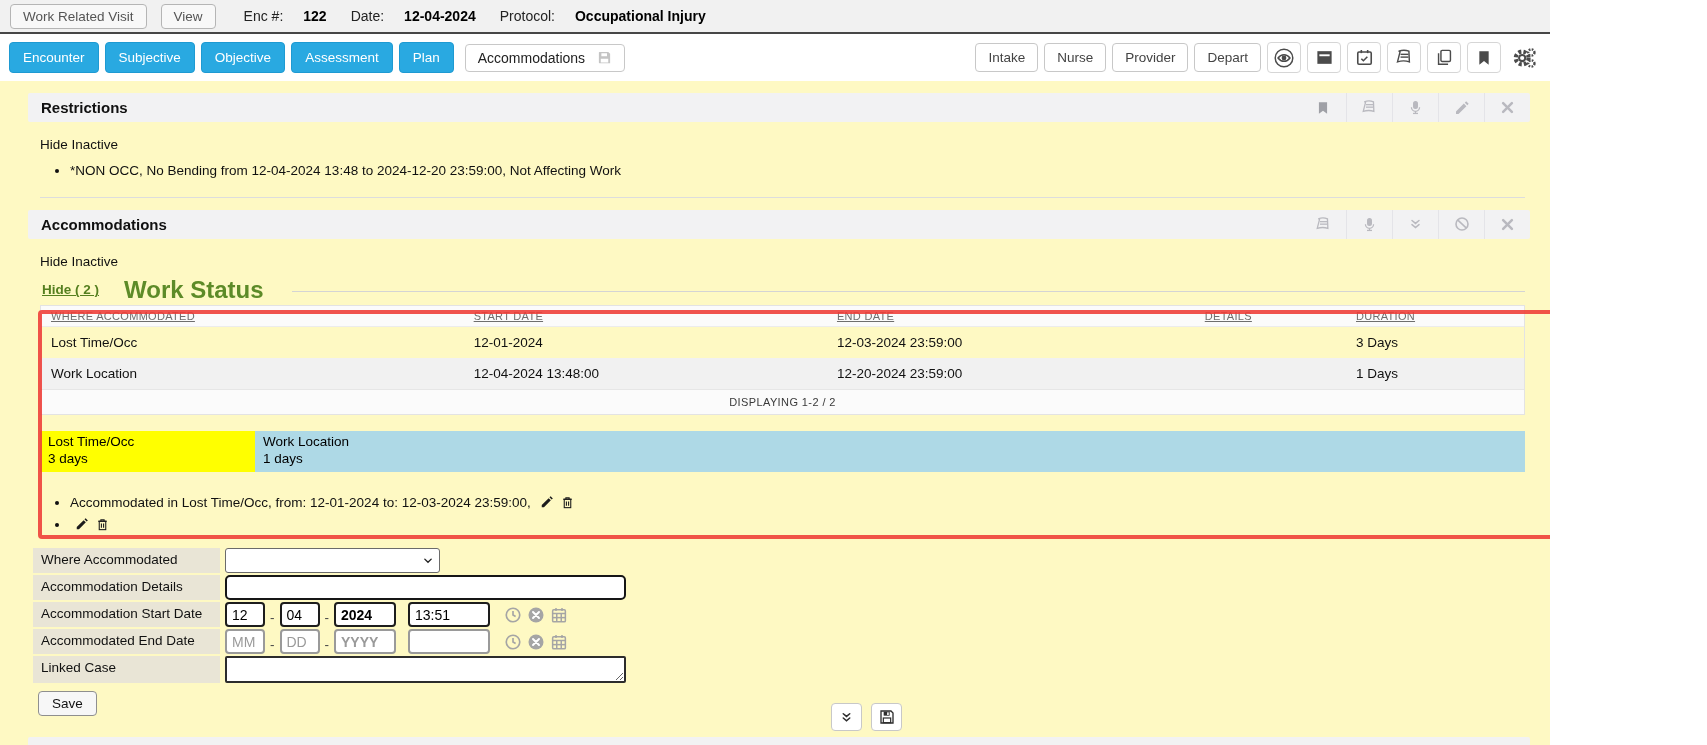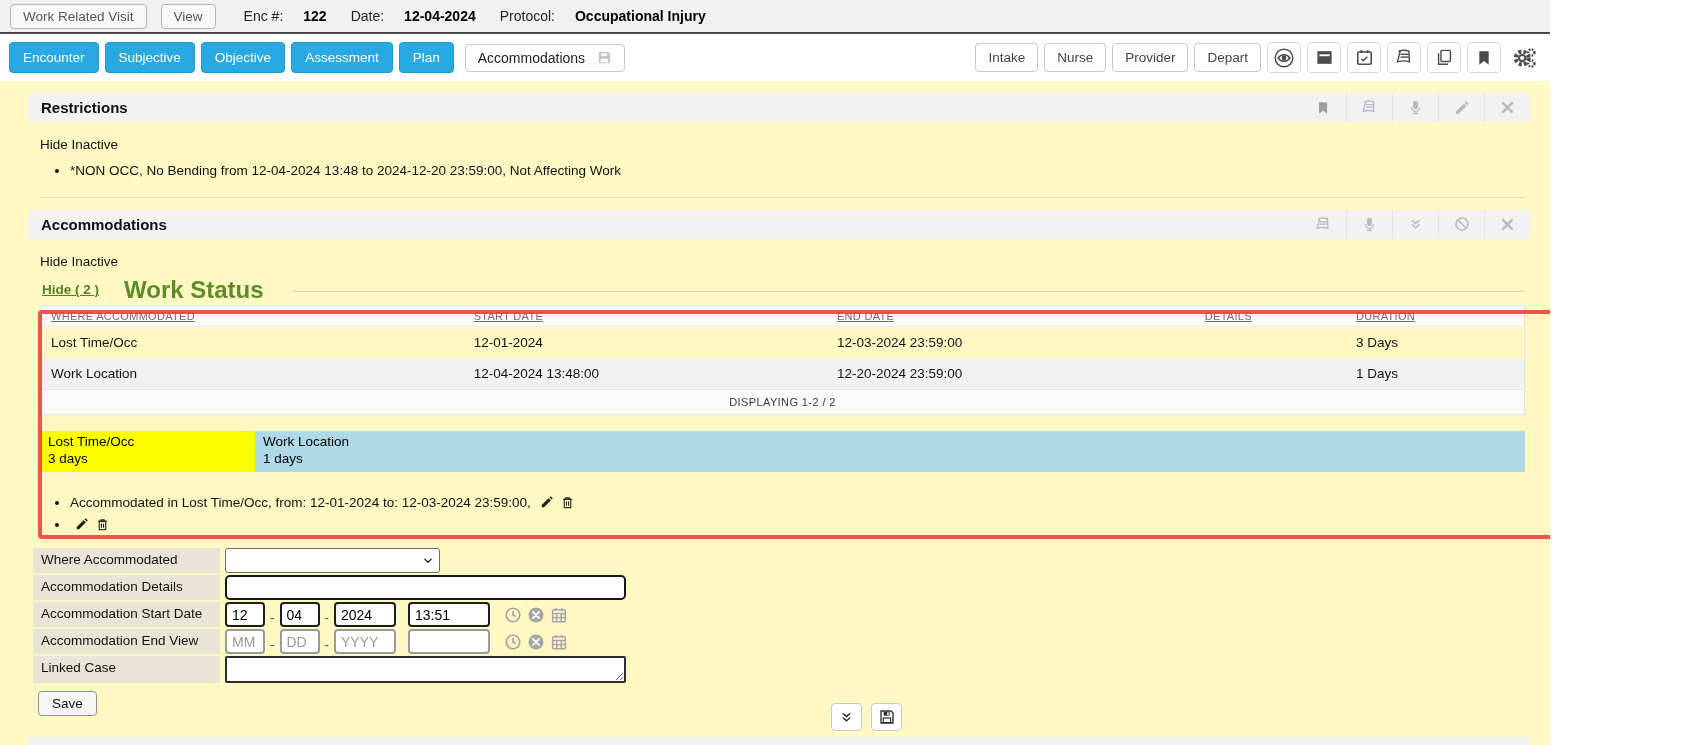--- a/index.html
+++ b/index.html
@@ -62,21 +62,21 @@
   .form { margin: 13px 0 0 5px; }
   .frow { display: flex; align-items: center; margin-bottom: 2px; min-height: 25px; }
   .flabel { width: 187px; align-self: stretch; background: #e9e5d6; padding: 4px 8px; color: #111; flex: none; }
   .fctrl { margin-left: 5px; display: flex; align-items: center; gap: 4px; }
   .sel-wrap { position: relative; width: 215px; }
   .sel-wrap select { width: 100%; height: 25px; border: 1px solid #6b6b6b; border-radius: 3px; background: #fff; appearance: none; -webkit-appearance: none; padding: 0 22px 0 6px; font-size: 13.5px; }
   .sel-wrap .chev { position: absolute; right: 6px; top: 7px; pointer-events: none; color: #222; }
   input.big { width: 401px; height: 25px; border: 2px solid #161616; border-radius: 5px; padding: 0 6px; font-size: 14px; font-family: "Liberation Sans", sans-serif; }
   textarea.big { width: 401px; height: 27px; border: 2px solid #2c2c2c; border-radius: 2px; padding: 2px 6px; font-size: 14px; resize: both; font-family: "Liberation Sans", sans-serif; }
   input.dpart { height: 25px; border: 2px solid #1d1d1d; border-radius: 4px; padding: 0 5px; font-size: 14px; font-family: "Liberation Sans", sans-serif; }
-  input.d2 { width: 40px; } input.d4 { width: 62px; } input.dtime { width: 82px; margin-left: 8px; }
+  input.d2 { width: 40px; } input.d4 { width: 62px; font-weight: bold; } input.dtime { width: 82px; margin-left: 8px; }
   .frow.end input.dpart { border-color: #9a9a9a; color: #8a8a8a; }
   input.dpart::placeholder { color: #9a9a9a; }
   .dash { color: #444; margin: 6px 1px 0; }
   .date-icons { display: flex; gap: 5px; margin-left: 10px; color: #a5a5a5; }
   .date-icons span { display: inline-flex; cursor: pointer; }
   .save-btn { margin: 6px 0 0 5px; background: #f7f7f7; border: 1px solid #8f8f8f; border-radius: 4px; padding: 4px 13px; font-size: 13.5px; color: #111; cursor: pointer; }
 
   
   .red-rect { position: absolute; left: 38px; top: 310px; width: 1584px; height: 229px; border: 4px solid #ee3b36; border-radius: 4px; opacity: 0.88; pointer-events: none; }
   .red-ellipse { position: absolute; left: 1146px; top: 385px; width: 347px; height: 51px; border: 5px solid #ee3b36; border-radius: 50%; opacity: 0.88; pointer-events: none; display: flex; align-items: center; justify-content: center; }
@@ -431,21 +431,21 @@
                   <line x1="3.5" y1="10" x2="20.5" y2="10"></line>
                   <line x1="9" y1="10" x2="9" y2="21"></line>
                   <line x1="15" y1="10" x2="15" y2="21"></line>
                   <line x1="3.5" y1="15.5" x2="20.5" y2="15.5"></line>
                 </svg>
               </span>
           </span>
         </div>
       </div>
       <div class="frow end">
-        <div class="flabel">Accommodation End View</div>
+        <div class="flabel">Accommodated End Date</div>
         <div class="fctrl">
           <input class="dpart d2" type="text" placeholder="MM" style="">
           <span class="dash">-</span>
           <input class="dpart d2" type="text" placeholder="DD" style="">
           <span class="dash">-</span>
           <input class="dpart d4" type="text" placeholder="YYYY" style="">
           <input class="dpart dtime" type="text" style="">
           <span class="date-icons">
             <span>
                 <svg width="18" height="18" viewBox="0 0 24 24" fill="none" stroke="currentColor" stroke-width="2.2">

